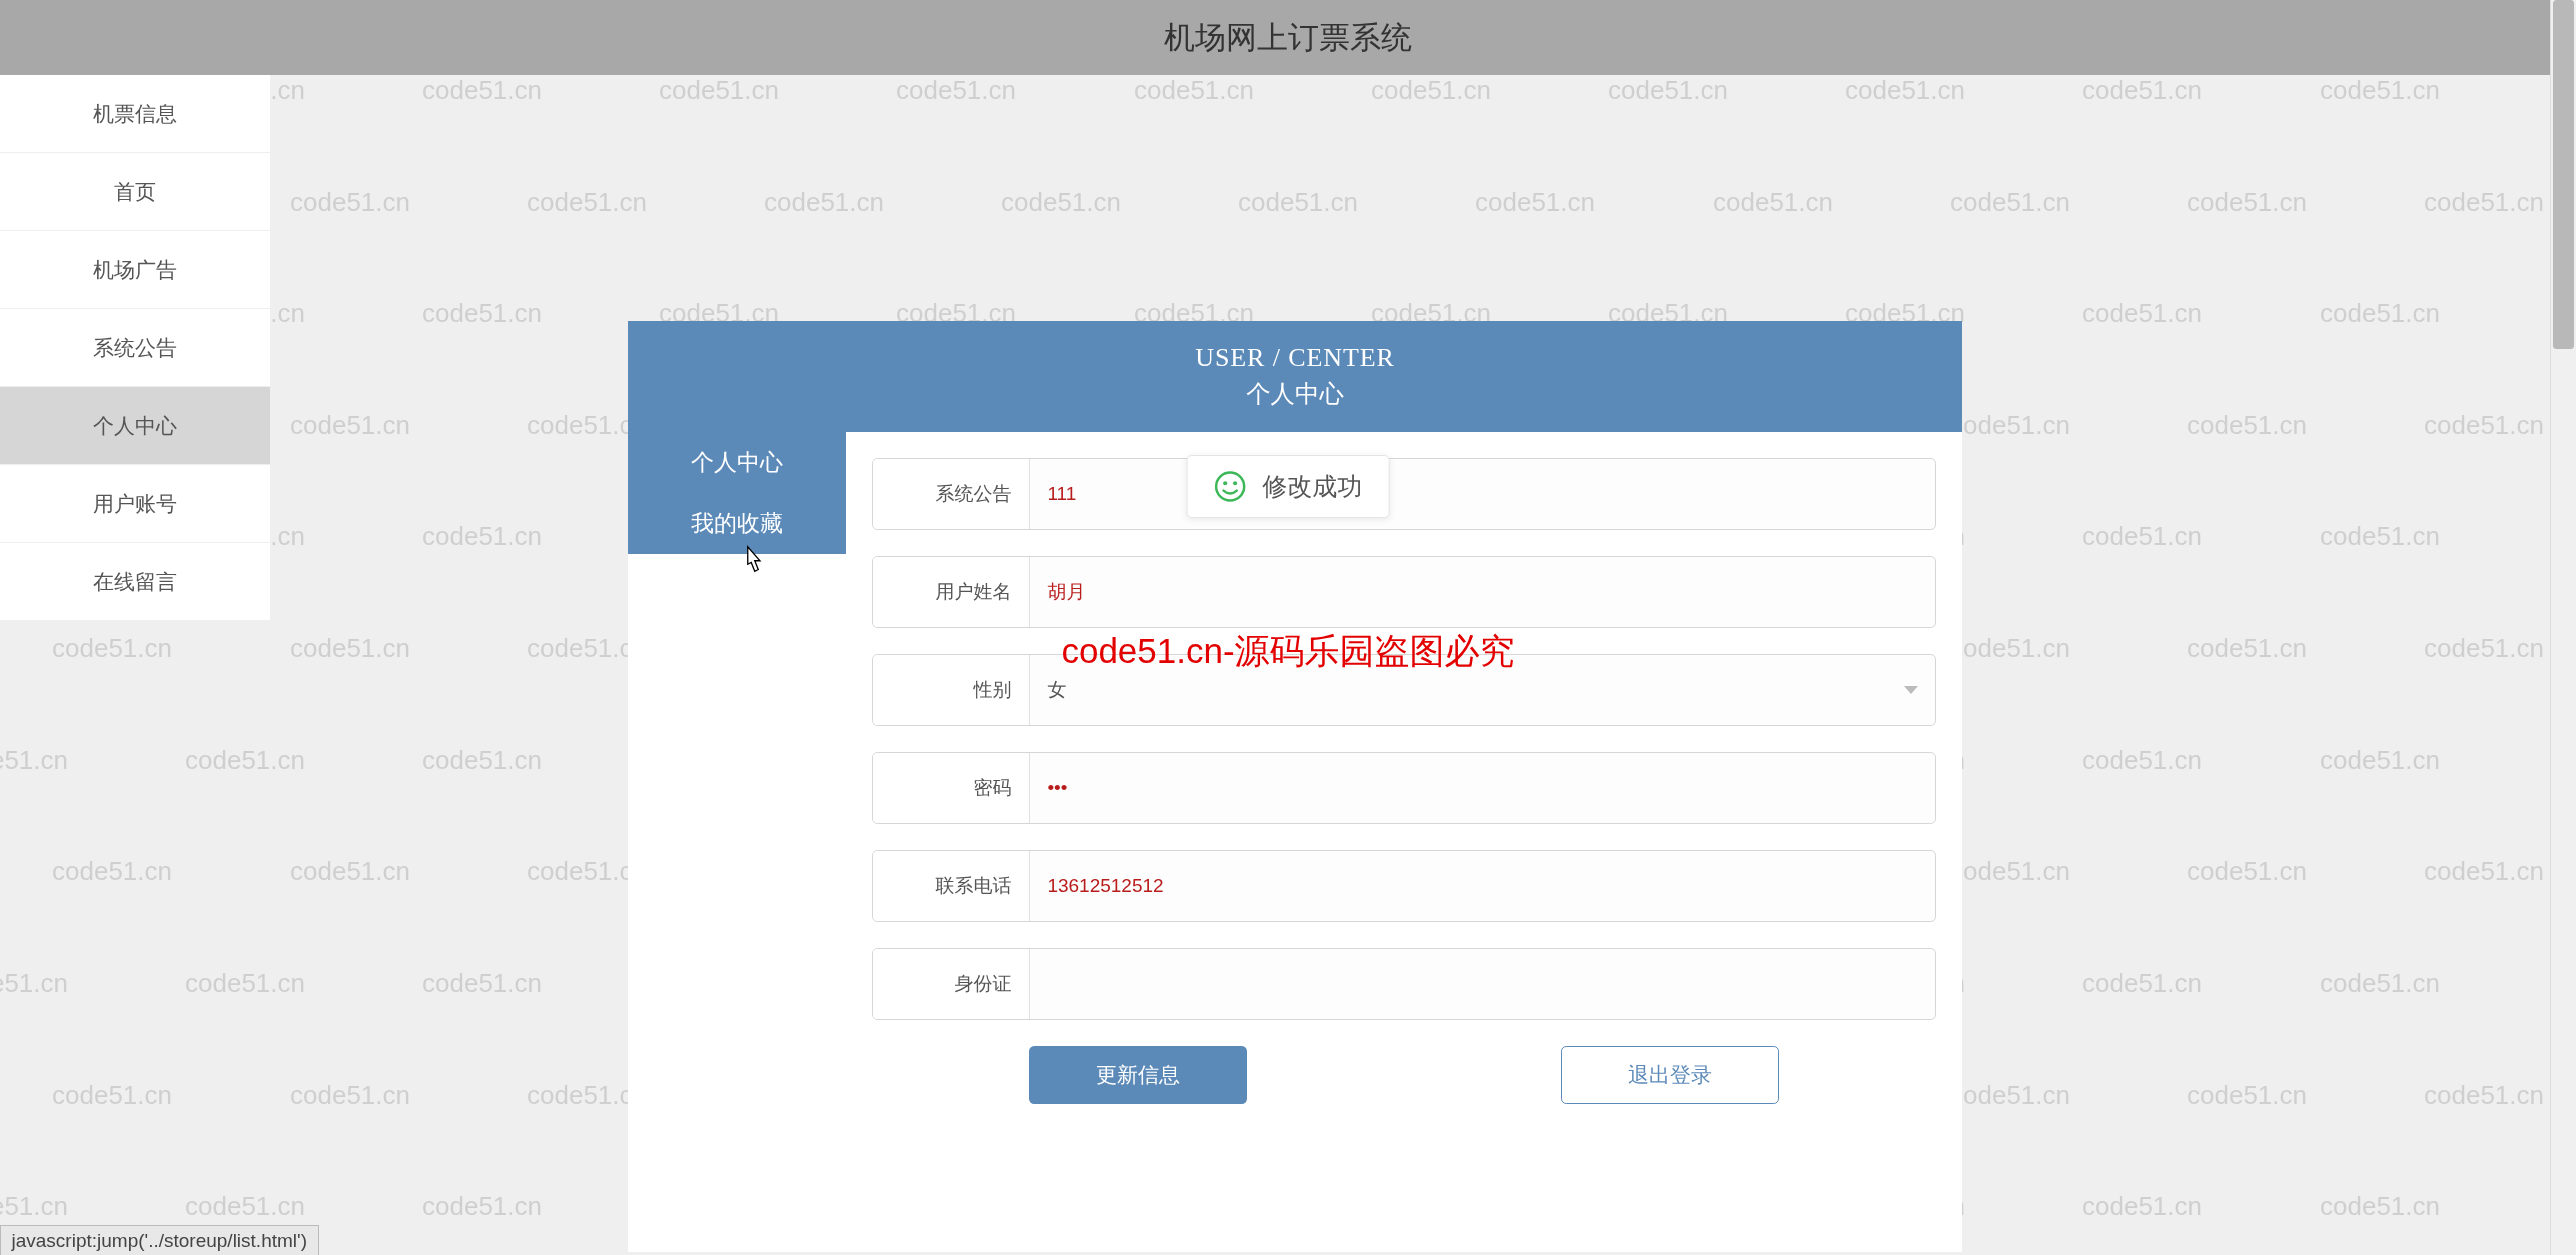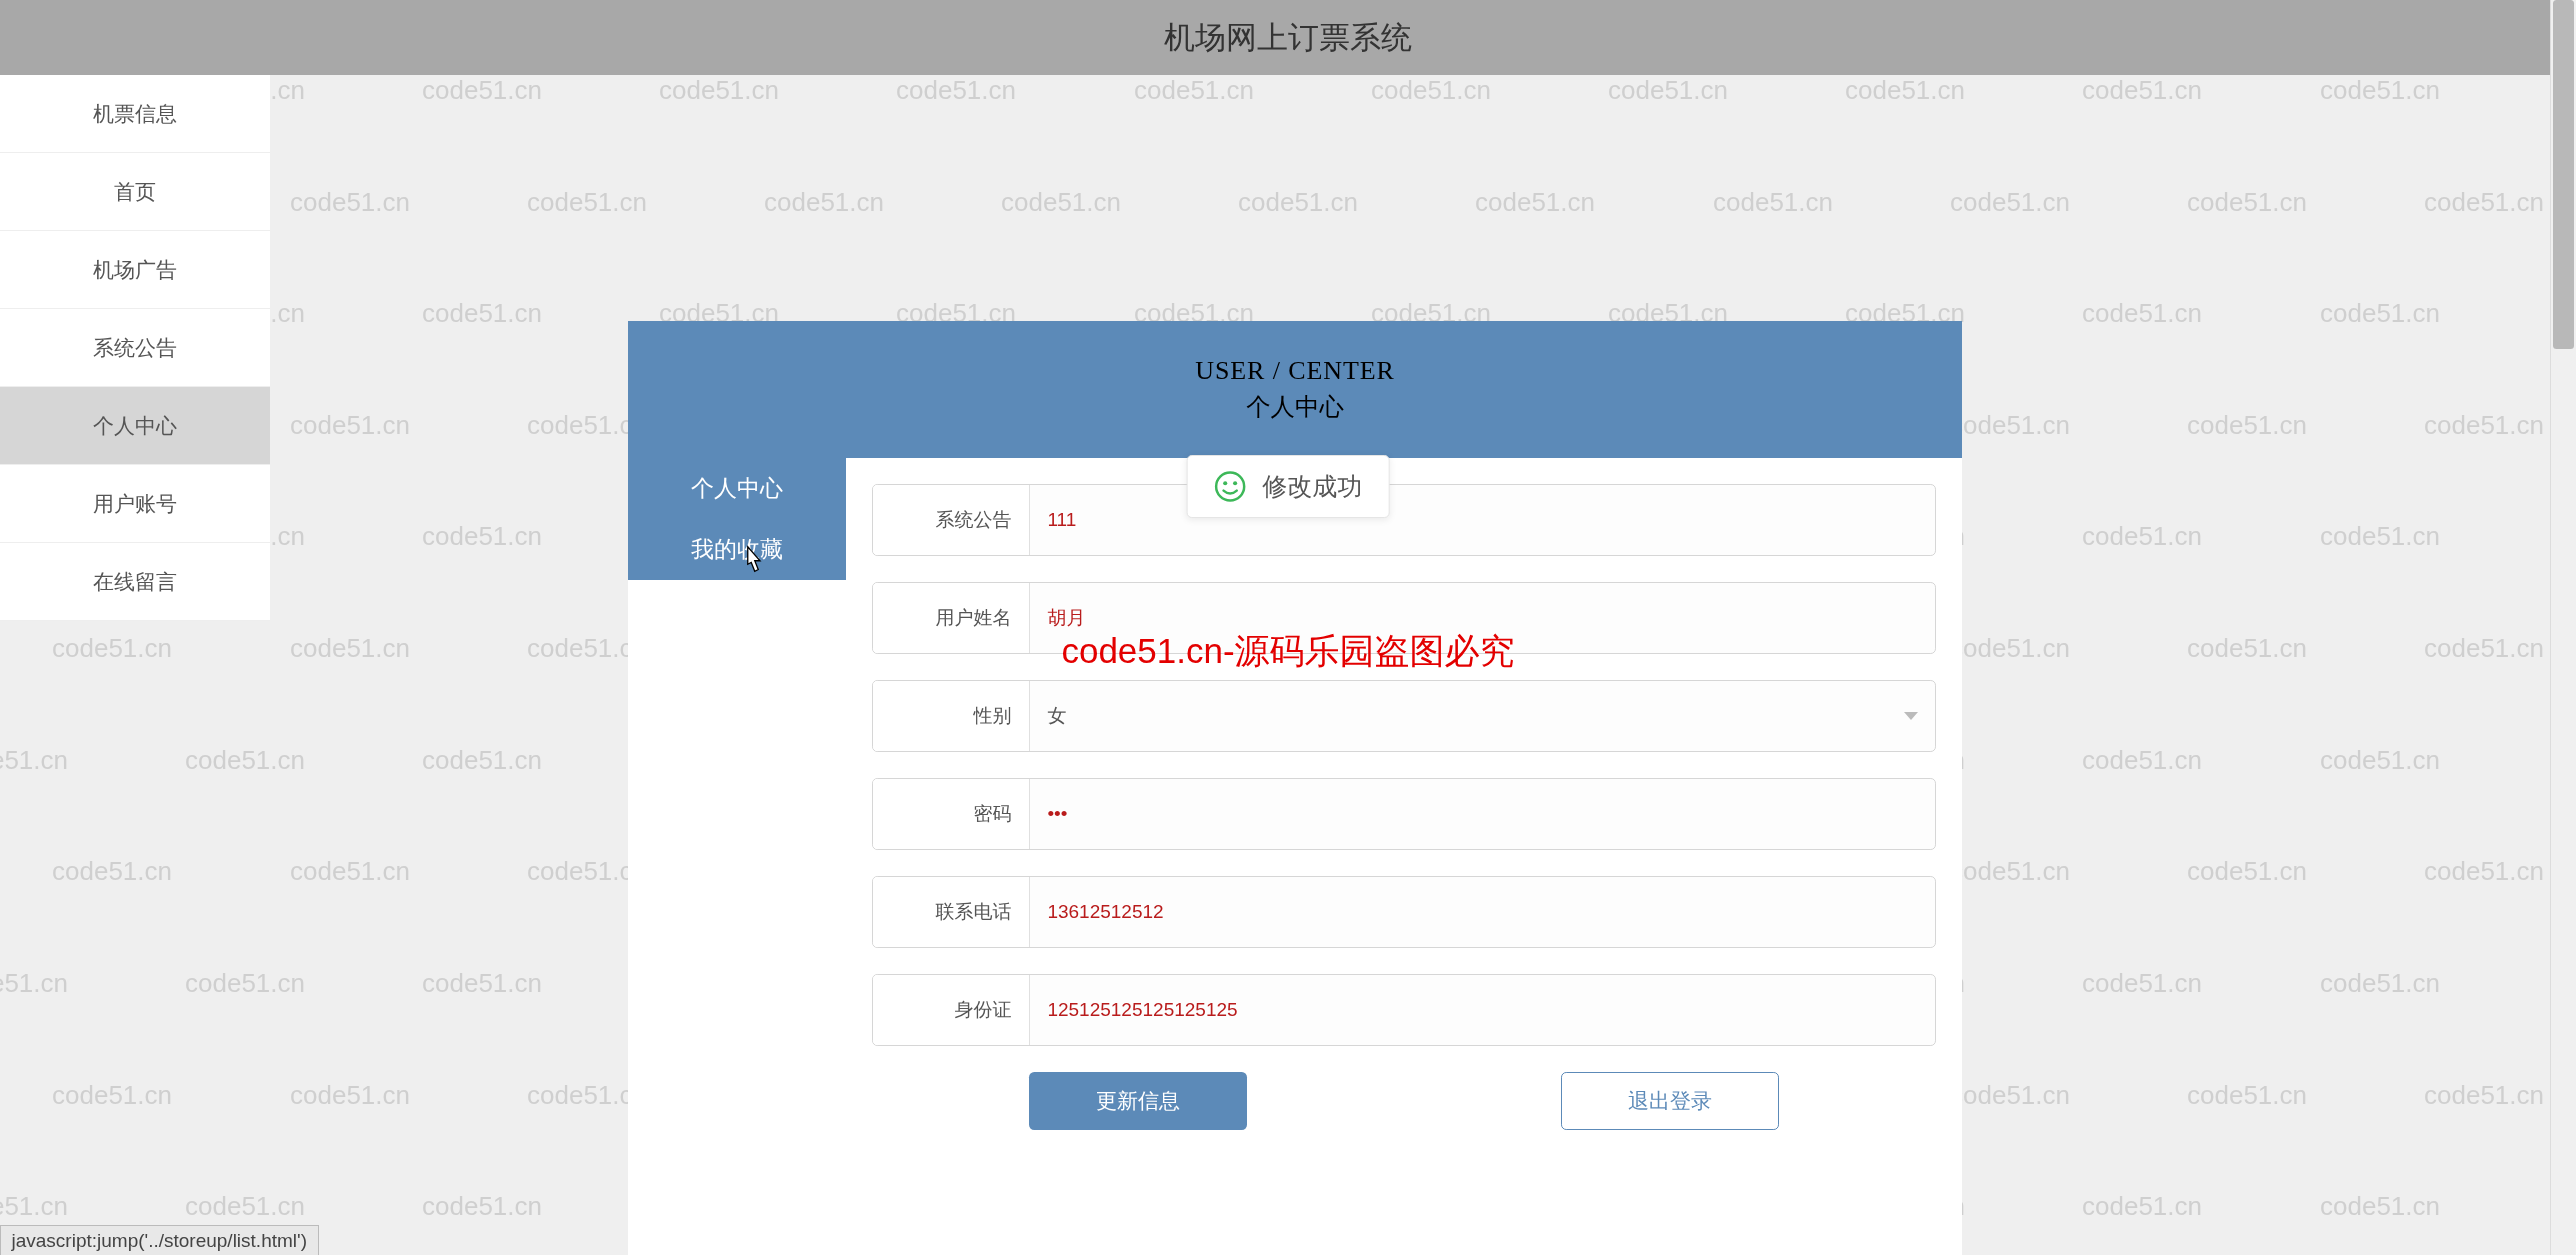--- a/index.html
+++ b/index.html
@@ -64,23 +64,23 @@
 }
 .main-panel {
   position: absolute;
   top: 321px;
   left: 628px;
   width: 1334px;
   z-index: 3;
 }
 .panel-header {
   background-color: #5c8ab8;
-  color: #000000;
+  color: #ffffff;
   text-align: center;
-  padding: 35px 0;
+  padding: 22px 0;
 }
 .panel-header-en {
   font-size: 26px;
   font-family: Georgia, serif;
   letter-spacing: 0.9px;
   margin-bottom: 5.2px;
 }
 .panel-header-cn {
   font-size: 24.4px;
 }
@@ -464,21 +464,20 @@
         <input class="form-input" type="text" value="•••" style="">
       </div>
 
       <div class="form-row">
         <div class="form-label">联系电话</div>
         <input class="form-input" type="text" value="13612512512" style="">
       </div>
 
       <div class="form-row">
         <div class="form-label">身份证</div>
-        <input class="form-input" type="text" value="125125125125125125" style="">
       </div>
 
       <div class="btn-row">
         <div class="btn btn-primary">
             <span>更新信息</span>
           </div>
         <div class="btn btn-outline">
             <span>退出登录</span>
           </div>
       </div>

